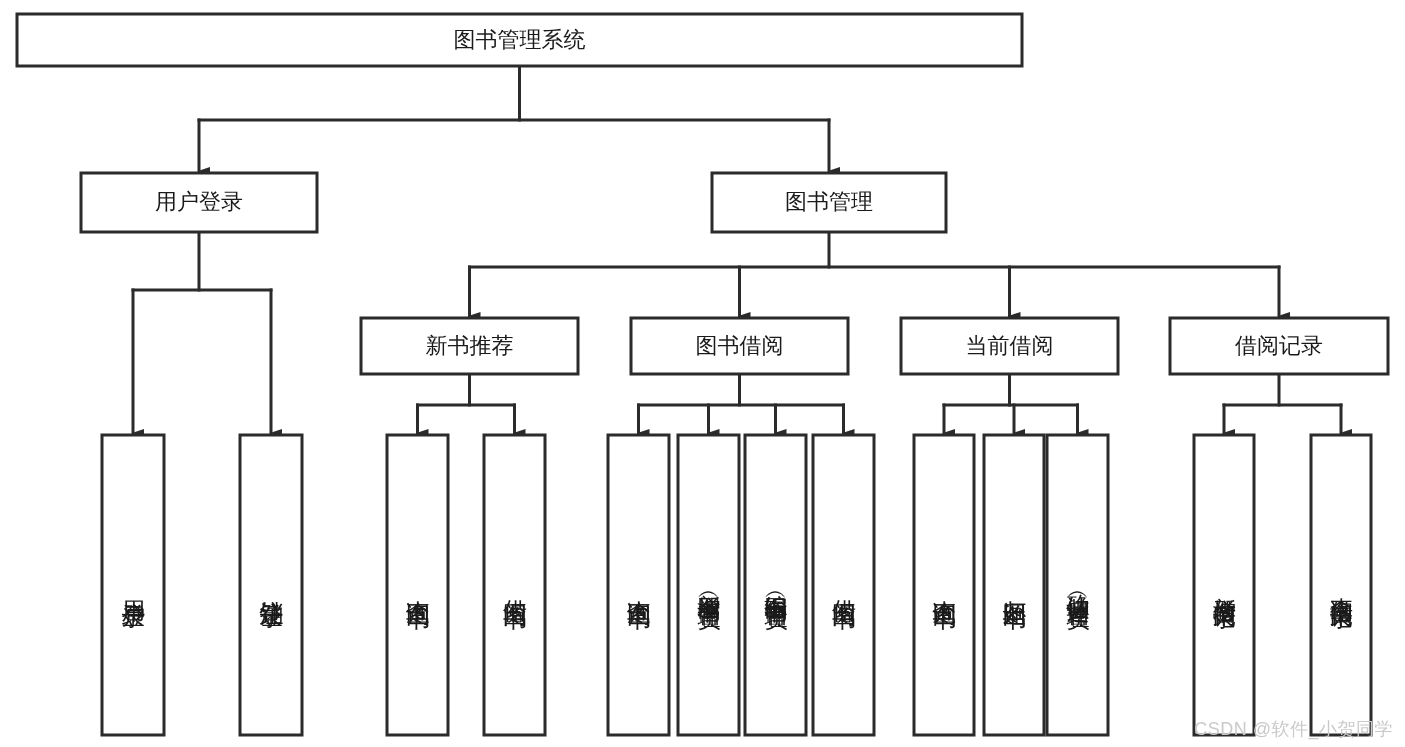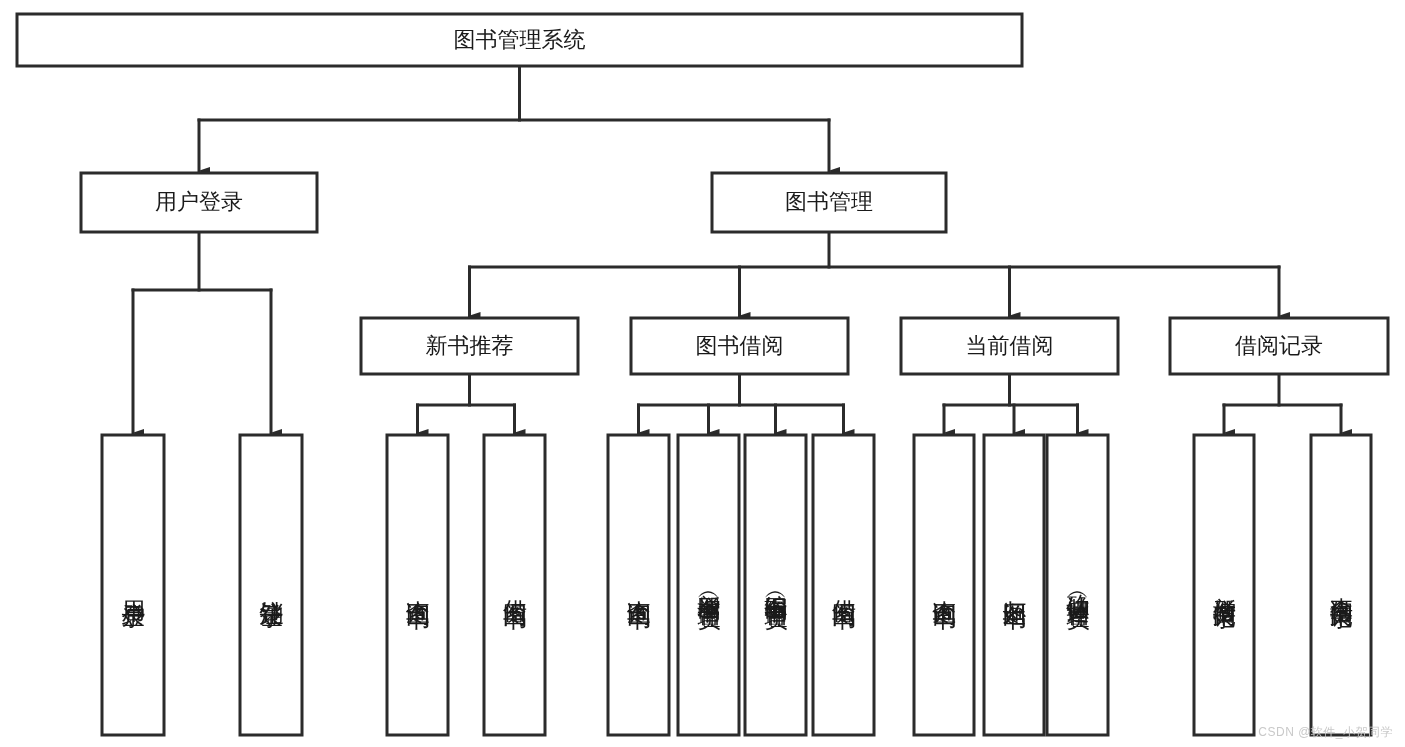--- a/index.html
+++ b/index.html
@@ -59,21 +59,21 @@
     justify-content: center;
     text-align: center;
     white-space: nowrap;
     pointer-events: none;
   }
   .watermark {
     position: absolute;
     right: 12px;
     bottom: 6px;
     font-family: "Liberation Sans", "DejaVu Sans", sans-serif;
-    font-size: 12px;
+    font-size: 18px;
     color: #c9c9c9;
     letter-spacing: 0.5px;
     white-space: nowrap;
   }
 </style>
 </head>
 <body>
 
 <div id="diagram-root">
 

